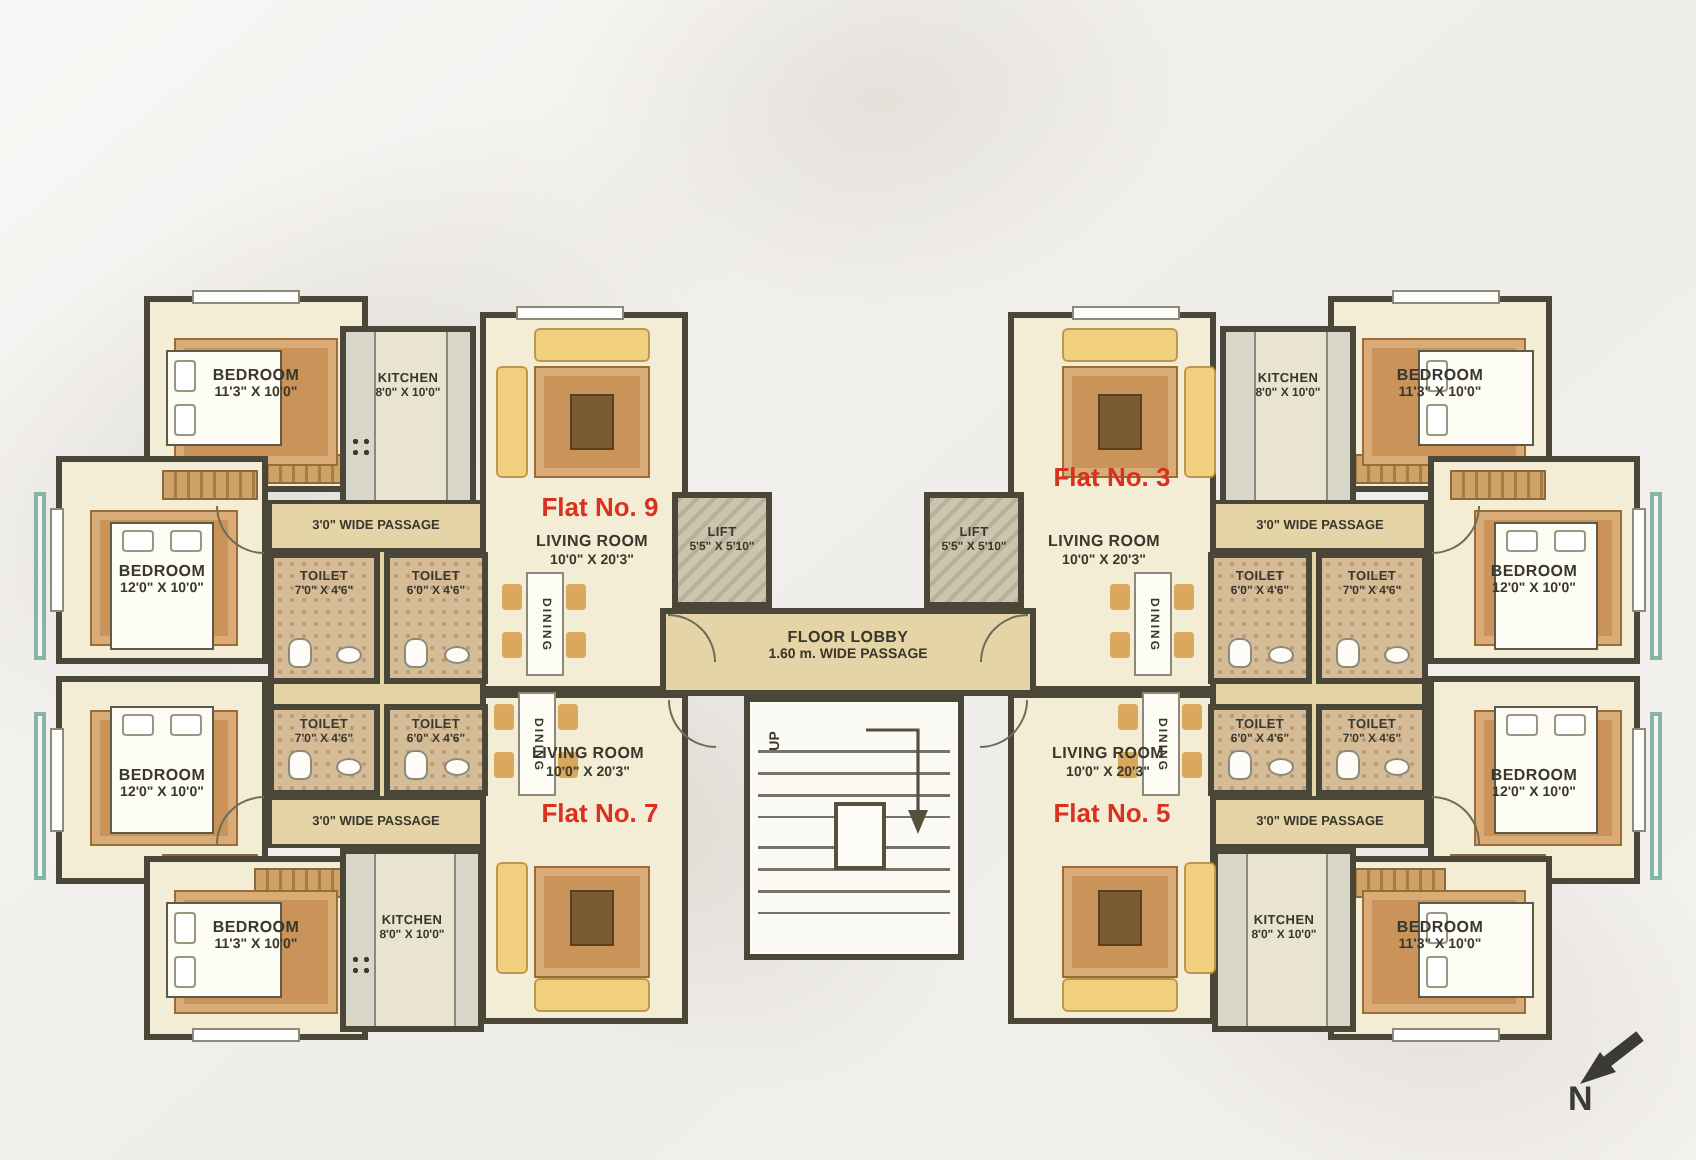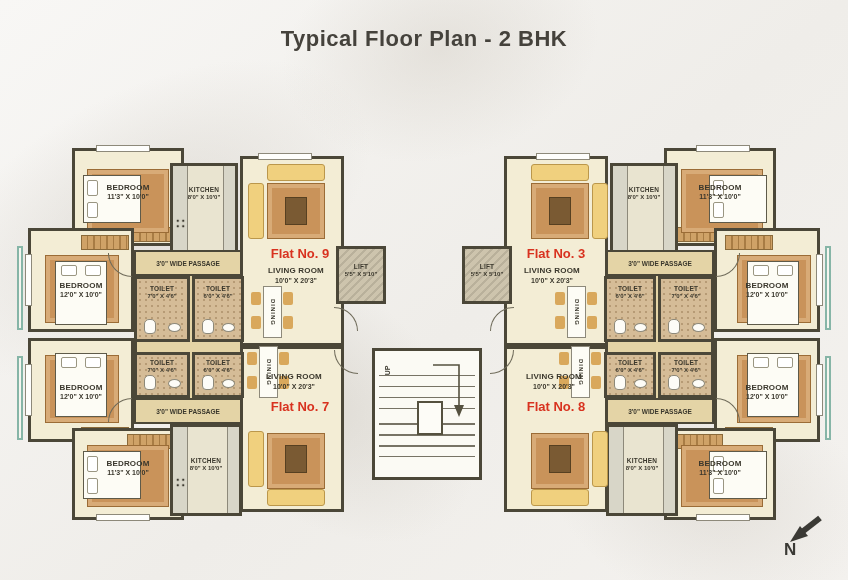--- a/index.html
+++ b/index.html
@@ -256,20 +256,26 @@
         <span class="nm">LIFT</span>
         <span class="dm">5'5" X 5'10"</span>
       </div>
   </div>
   <div class="rm lift" style="left:462px;top:246px;width:50px;height:58px;">
     <div class="lb sm" style="top:14px;">
         <span class="nm">LIFT</span>
         <span class="dm">5'5" X 5'10"</span>
       </div>
   </div>
+  <div class="rm lob" style="left:330px;top:304px;width:188px;height:44px;">
+    <div class="lb" style="top:7px;">
+        <span class="nm">FLOOR LOBBY</span>
+        <span class="dm">1.60 m. WIDE PASSAGE</span>
+      </div>
+  </div>
   <div class="rm stairs" style="left:372px;top:348px;width:110px;height:132px;">
     <i class="fl" style="top:24px;height:34px;"></i>
     <i class="fl" style="top:72px;height:34px;"></i>
     <i class="lnd" style="left:42px;top:50px;width:26px;height:34px;"></i>
     <span class="up-t">UP</span>
     <svg style="position:absolute;left:56px;top:6px;" width="44" height="70" viewBox="0 0 44 70">
       <path d="M2 8 H28 V50" fill="none" stroke="#55513f" stroke-width="1.6"></path>
       <path d="M23 48 L33 48 L28 60 Z" fill="#55513f"></path>
     </svg>
   </div>
@@ -318,23 +324,23 @@
   <i class="win" style="left:25px;top:364px;width:7px;height:52px;"></i>
   <i class="win" style="left:816px;top:254px;width:7px;height:52px;"></i>
   <i class="win" style="left:816px;top:364px;width:7px;height:52px;"></i>
 
   <i class="ledge" style="left:17px;top:246px;width:6px;height:84px;"></i>
   <i class="ledge" style="left:17px;top:356px;width:6px;height:84px;"></i>
   <i class="ledge" style="left:825px;top:246px;width:6px;height:84px;"></i>
   <i class="ledge" style="left:825px;top:356px;width:6px;height:84px;"></i>
 
   <div class="flat" style="left:255px;top:246px;width:90px;">Flat No. 9</div>
-  <div class="flat" style="left:511px;top:246px;width:90px;">Flat No. 3</div>
+  <div class="flat" style="left:511px;top:231px;width:90px;">Flat No. 3</div>
   <div class="flat" style="left:255px;top:399px;width:90px;">Flat No. 7</div>
-  <div class="flat" style="left:511px;top:399px;width:90px;">Flat No. 8</div>
+  <div class="flat" style="left:511px;top:399px;width:90px;">Flat No. 5</div>
   <div class="clb" style="left:250px;top:266px;width:92px;">
       <span class="nm">LIVING ROOM</span>
       <span class="dm">10'0" X 20'3"</span>
     </div>
   <div class="clb" style="left:506px;top:266px;width:92px;">
       <span class="nm">LIVING ROOM</span>
       <span class="dm">10'0" X 20'3"</span>
     </div>
   <div class="clb" style="left:248px;top:372px;width:92px;">
       <span class="nm">LIVING ROOM</span>
@@ -346,14 +352,13 @@
     </div>
 
   <div class="north">
     <svg width="50" height="40" viewBox="0 0 50 40" style="position:absolute;left:10px;top:0;">
       <line x1="40" y1="6" x2="22" y2="20" stroke="#3b3a35" stroke-width="6"></line>
       <polygon points="10,30 28,24 20,14" fill="#3b3a35"></polygon>
     </svg>
     <span class="n">N</span>
   </div>
 
-  <div class="ttl">Typical Floor Plan - 2 BHK</div>
 </div>
 
 </body></html>

